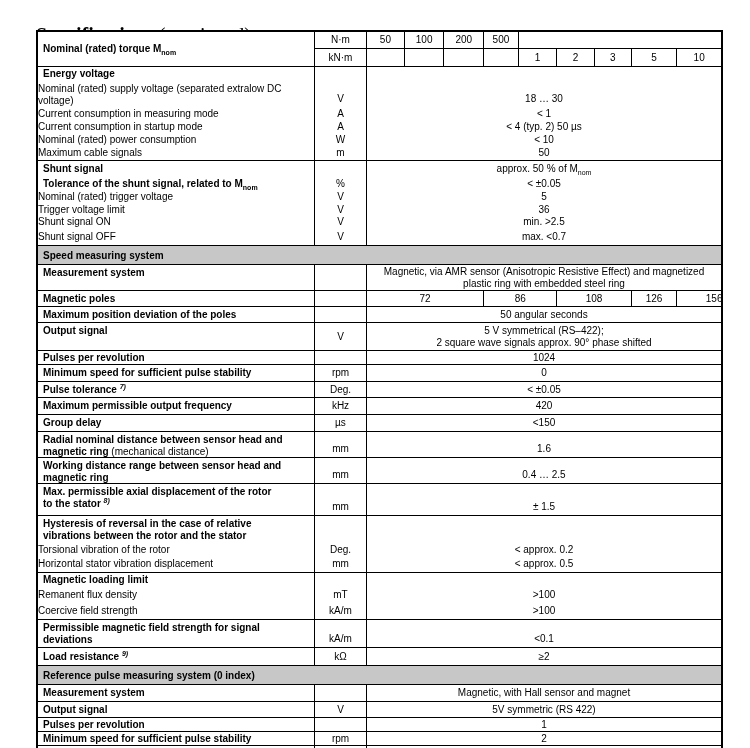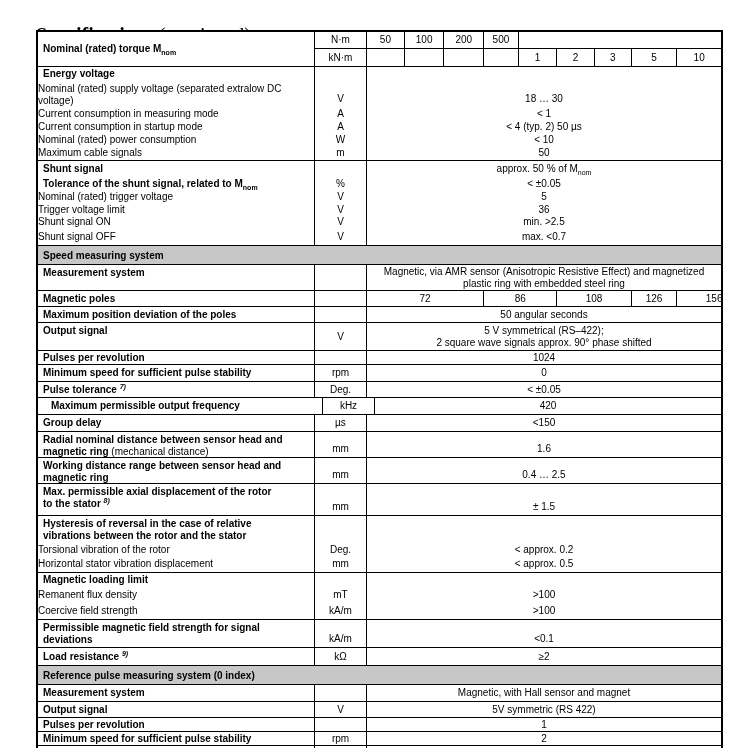--- a/index.html
+++ b/index.html
@@ -271,21 +271,21 @@
       <div class="cell lab">
         <div class="labin"><span>Pulse tolerance <sup>7)</sup></span></div>
       </div>
       <div class="cell unit">
         <span>Deg.</span>
       </div>
       <div class="cell val">
         <span>&lt; ±0.05</span>
       </div>
     </div>
-    <div class="block" style="height: 17px; grid-template-rows: 1fr; padding-left: 8px;">
+    <div class="block" style="height: 17px; grid-template-rows: 1fr;">
       <div class="cell lab">
         <div class="labin"><span>Maximum permissible output frequency</span></div>
       </div>
       <div class="cell unit">
         <span>kHz</span>
       </div>
       <div class="cell val">
         <span>420</span>
       </div>
     </div>

